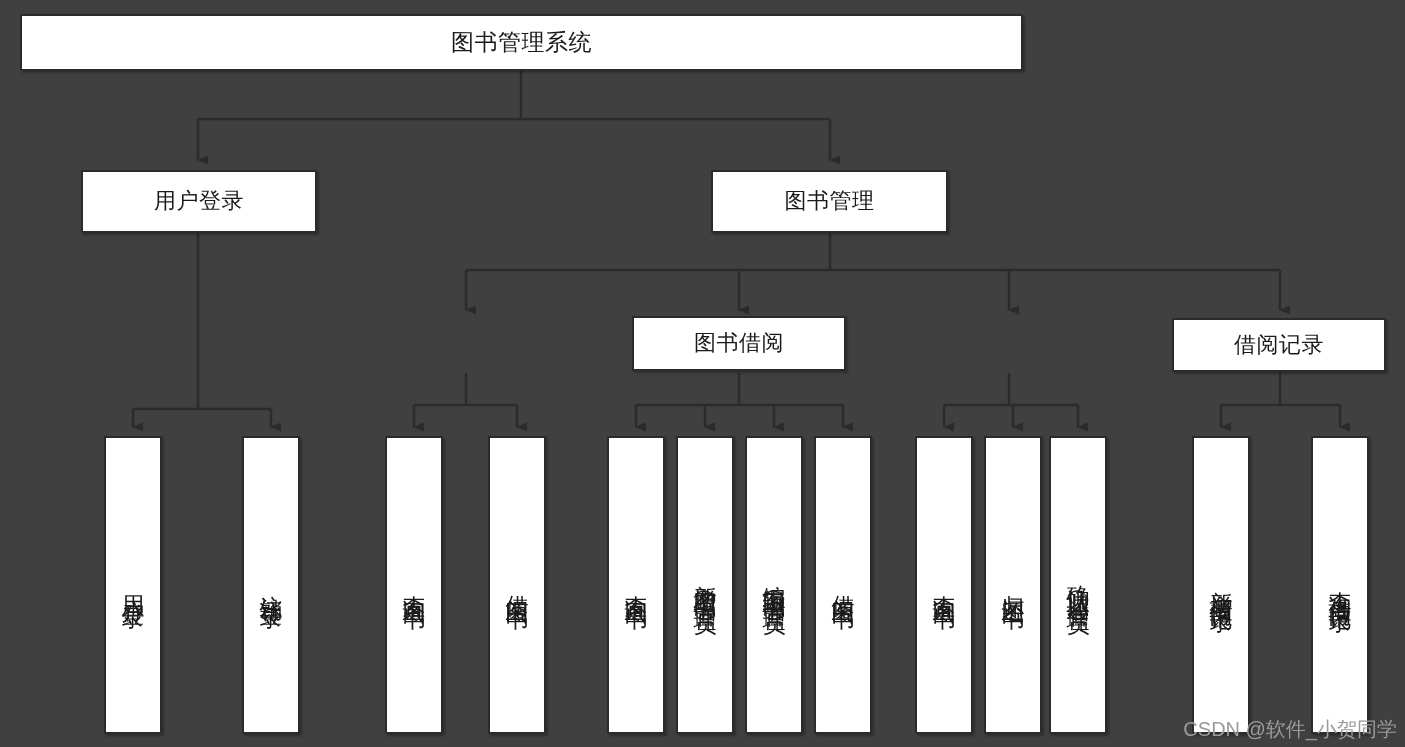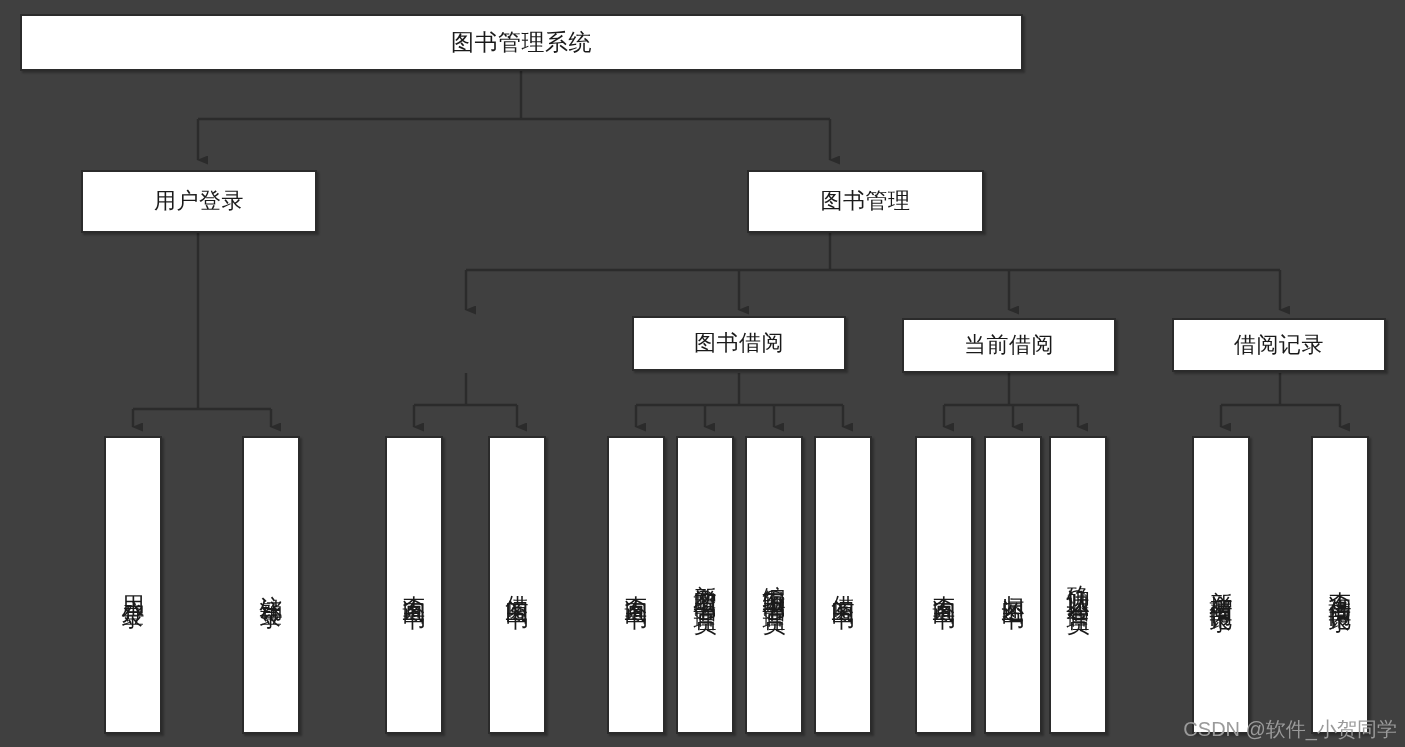--- a/index.html
+++ b/index.html
@@ -125,29 +125,26 @@
     </g>
   </svg>
 
   <div class="node root horizontal" style="left:20px; top:14px; width:1003px; height:57px;">
     <span class="label">图书管理系统</span>
   </div>
 
   <div class="node horizontal" style="left:81px; top:170px; width:236px; height:63px;">
     <span class="label">用户登录</span>
   </div>
-  <div class="node horizontal" style="left:747px; top:170px; width:237px; height:63px;">
+  <div class="node horizontal" style="left:711px; top:170px; width:237px; height:63px;">
     <span class="label">图书管理</span>
   </div>
 
   <div class="node horizontal" style="left:632px; top:316px; width:214px; height:55px;">
     <span class="label">图书借阅</span>
-  </div>
-  <div class="node horizontal" style="left:902px; top:318px; width:214px; height:55px;">
-    <span class="label">当前借阅</span>
   </div>
   <div class="node horizontal" style="left:1172px; top:318px; width:214px; height:54px;">
     <span class="label">借阅记录</span>
   </div>
 
   <div class="node vertical" style="left:104px; top:436px; width:58px; height:298px;">
     <span class="label">用户登录</span>
   </div>
   <div class="node vertical" style="left:242px; top:436px; width:58px; height:298px;">
     <span class="label">注销登录</span>

